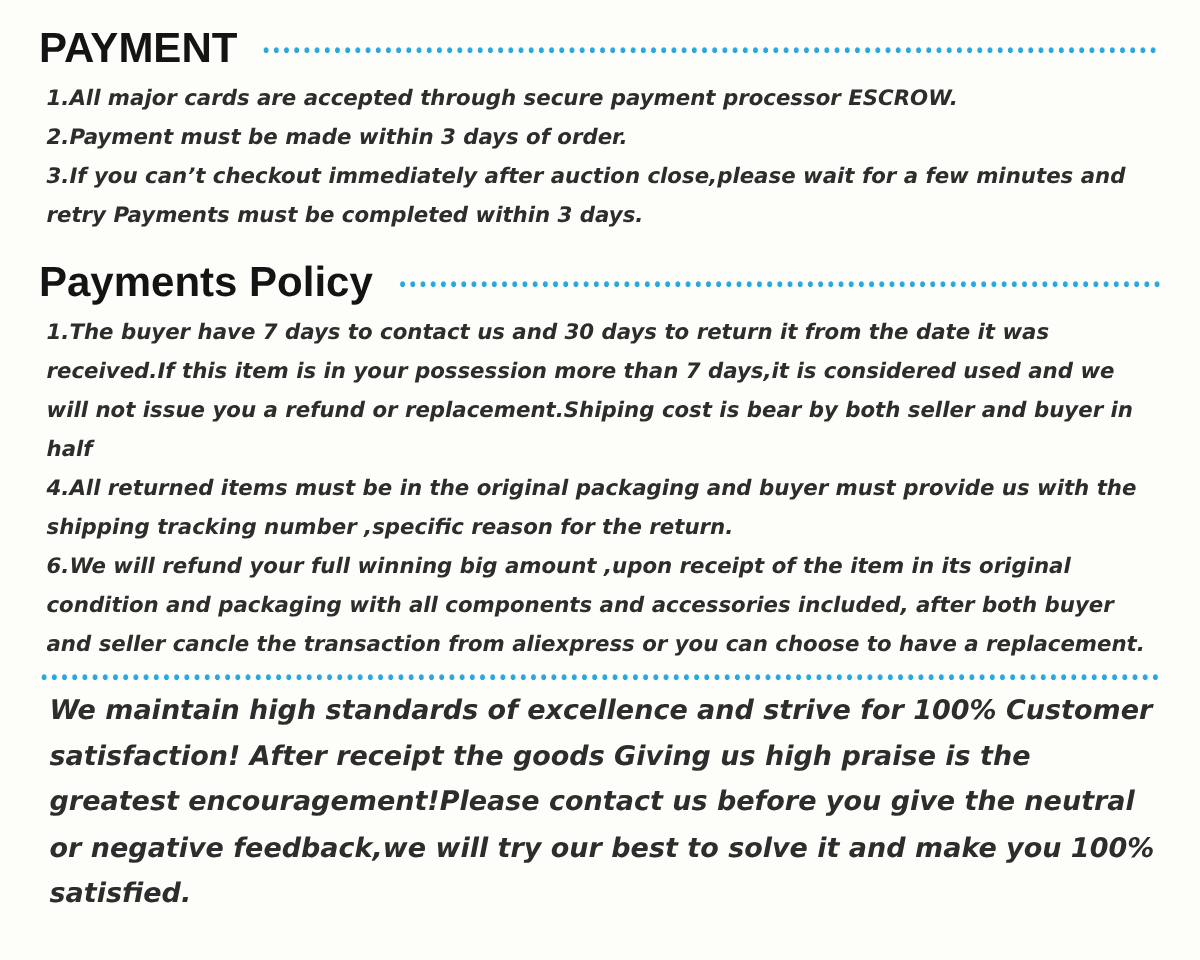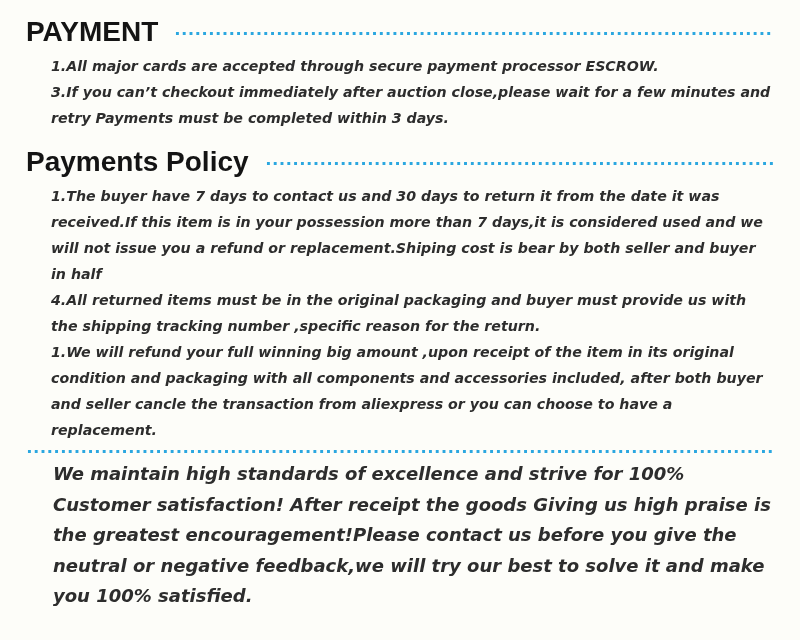--- a/index.html
+++ b/index.html
@@ -43,21 +43,20 @@
     background-position: left center;
   }
   .items { margin-top: 5px; padding-left: 5px; }
   .item {
     font-style: italic;
     font-weight: bold;
     font-size: 14.2px;
     line-height: 26px;
     color: var(--text);
     max-width: 752px;
-    margin-left: 20px;
   }
   .section-returns { margin-top: 15px; }
   .section-feedback { margin-top: 4px; }
   .feedback-text {
     font-size: 18px;
     line-height: 30.5px;
     max-width: 748px;
     padding-left: 2px;
     margin-top: 2px;
   }
@@ -67,33 +66,34 @@
 
 <div class="page">
 
   <div class="section section-payment">
     <div class="heading-row">
       <h1 class="title">PAYMENT</h1>
       <div class="dots"></div>
     </div>
     <div class="items">
       <p class="item">1.All major cards are accepted through secure payment processor ESCROW.</p>
+      <p class="item">2.Payment must be made within 3 days of order.</p>
       <p class="item">3.If you can’t checkout immediately after auction close,please wait for a few minutes and  retry Payments must be completed within 3 days.</p>
     </div>
   </div>
 
   <div class="section section-returns">
     <div class="heading-row">
       <h1 class="title">Payments Policy</h1>
       <div class="dots"></div>
     </div>
     <div class="items">
       <p class="item">1.The buyer have 7 days to contact us and 30 days to return it from the date it was received.If this item is in your possession more than 7 days,it is considered used and we will not issue you a refund or replacement.Shiping cost is bear by both seller and buyer in half</p>
       <p class="item">4.All returned items must be in the original packaging and buyer must provide us with the shipping tracking number ,specific reason for the return.</p>
-      <p class="item">1.We will refund your full winning big amount ,upon receipt of the item in its original condition and packaging with all components and accessories included, after both buyer and seller cancle the transaction from aliexpress or you can choose to have a replacement.</p>
+      <p class="item">6.We will refund your full winning big amount ,upon receipt of the item in its original condition and packaging with all components and accessories included, after both buyer and seller cancle the transaction from aliexpress or you can choose to have a replacement.</p>
     </div>
   </div>
 
   <div class="section section-feedback">
     <div class="heading-row">
       <div class="dots"></div>
     </div>
     <div class="items">
       <p class="item feedback-text">We maintain high standards of excellence and strive for 100% Customer satisfaction! After receipt the goods Giving us high praise is the greatest encouragement!Please contact us before you give the neutral or negative feedback,we will try our best to solve it and make you 100% satisfied.</p>
     </div>

